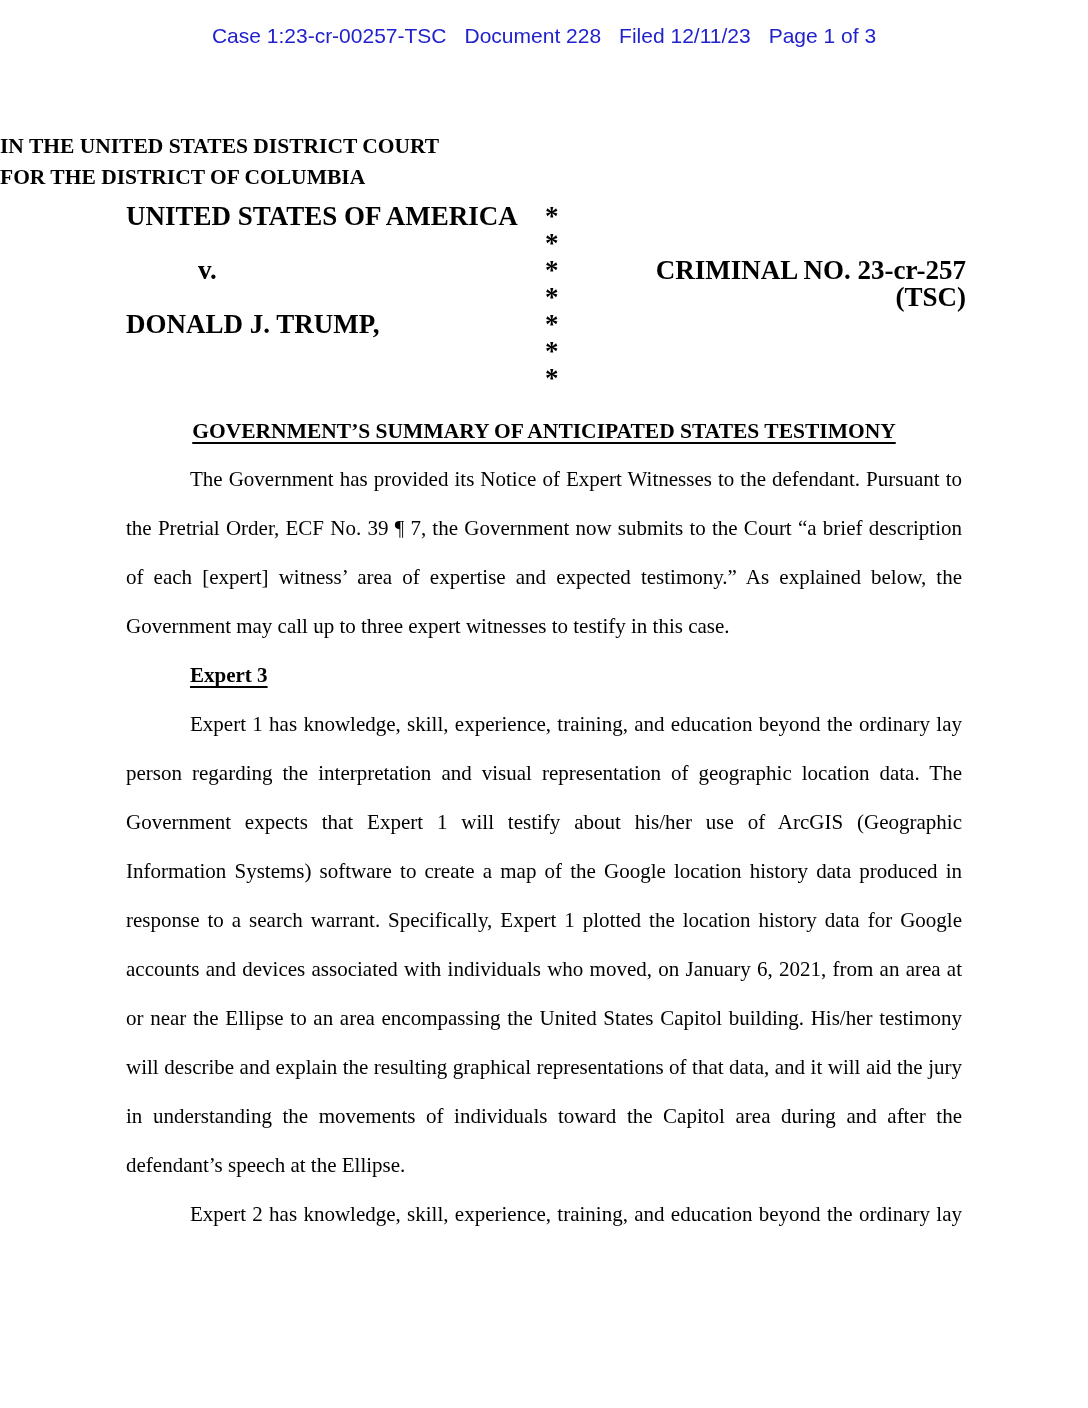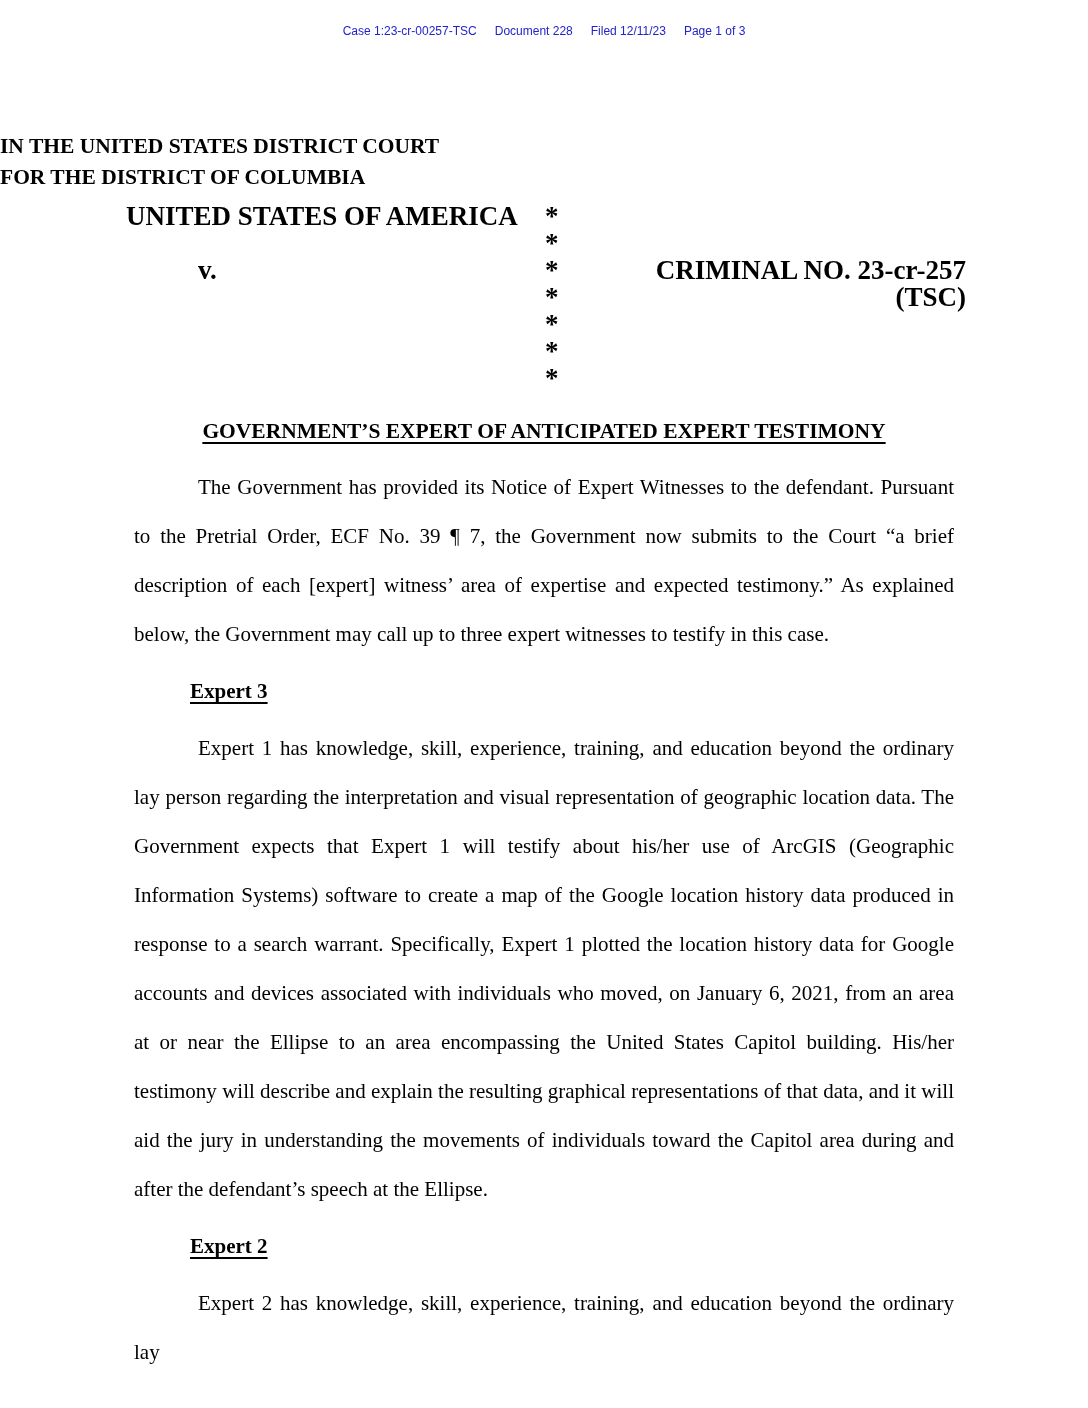--- a/index.html
+++ b/index.html
@@ -21,21 +21,21 @@
   
   .stamp {
     position: absolute;
     top: 24px;
     left: 0;
     right: 0;
     display: flex;
     justify-content: center;
     column-gap: 18px;
     font-family: "Liberation Sans", sans-serif;
-    font-size: 12px;
+    font-size: 21px;
     color: #2222CC;
     white-space: nowrap;
   }
 
   
   .court-title {
     position: absolute;
     top: 131px;
     left: 0;
     right: 0;
@@ -90,21 +90,21 @@
   
   .body-flow {
     position: absolute;
     top: 455px;
     left: 126px;
     width: 836px;
     font-size: 21px;
     line-height: 49px;
   }
   .body-flow p {
-    margin: 8px;
+    margin: 0;
     text-align: justify;
     text-indent: 64px;
   }
   .body-flow p.force-justify {
     text-align-last: justify;
   }
   .expert-heading {
     margin: 0 0 0 64px;
     font-weight: bold;
     font-size: 21px;
@@ -129,39 +129,37 @@
   </div>
 
   <div class="court-title">
     <div>IN THE UNITED STATES DISTRICT COURT</div>
     <div>FOR THE DISTRICT OF COLUMBIA</div>
   </div>
 
   <div class="caption">
     <div class="cap-plaintiff">UNITED STATES OF AMERICA</div>
     <div class="cap-versus">v.</div>
+    <div class="cap-defname">DONALD J. TRUMP,</div>
     <div class="cap-star-1">*</div>
     <div class="cap-star-2">*</div>
     <div class="cap-star-3">*</div>
     <div class="cap-star-4">*</div>
     <div class="cap-star-5">*</div>
     <div class="cap-star-6">*</div>
     <div class="cap-star-7">*</div>
     <div class="cap-caseno">CRIMINAL NO. 23-cr-257 (TSC)</div>
   </div>
 
   <div class="doc-title">
-    <span>GOVERNMENT’S EXPERT OF ANTICIPATED EXPERT TESTIMONY</span>
+    <span>GOVERNMENT’S SUMMARY OF ANTICIPATED STATES TESTIMONY</span>
   </div>
 
   <div class="body-flow">
     <p>The Government has provided its Notice of Expert Witnesses to the defendant. Pursuant to the Pretrial Order, ECF No. 39 ¶ 7, the Government now submits to the Court “a brief description of each [expert] witness’ area of expertise and expected testimony.”  As explained below, the Government may call up to three expert witnesses to testify in this case.</p>
     <div class="expert-heading">
       <span>Expert 3</span>
     </div>
     <p>Expert 1 has knowledge, skill, experience, training, and education beyond the ordinary lay person regarding the interpretation and visual representation of geographic location data.  The Government expects that Expert 1 will testify about his/her use of ArcGIS (Geographic Information Systems) software to create a map of the Google location history data produced in response to a search warrant.  Specifically, Expert 1 plotted the location history data for Google accounts and devices associated with individuals who moved, on January 6, 2021, from an area at or near the Ellipse to an area encompassing the United States Capitol building.  His/her testimony will describe and explain the resulting graphical representations of that data, and it will aid the jury in understanding the movements of individuals toward the Capitol area during and after the defendant’s speech at the Ellipse.</p>
-    <div class="expert-heading">
-      <span>Expert 2</span>
-    </div>
     <p class="force-justify">Expert 2 has knowledge, skill, experience, training, and education beyond the ordinary lay</p>
   </div>
 
 </div>
 
 </body></html>

